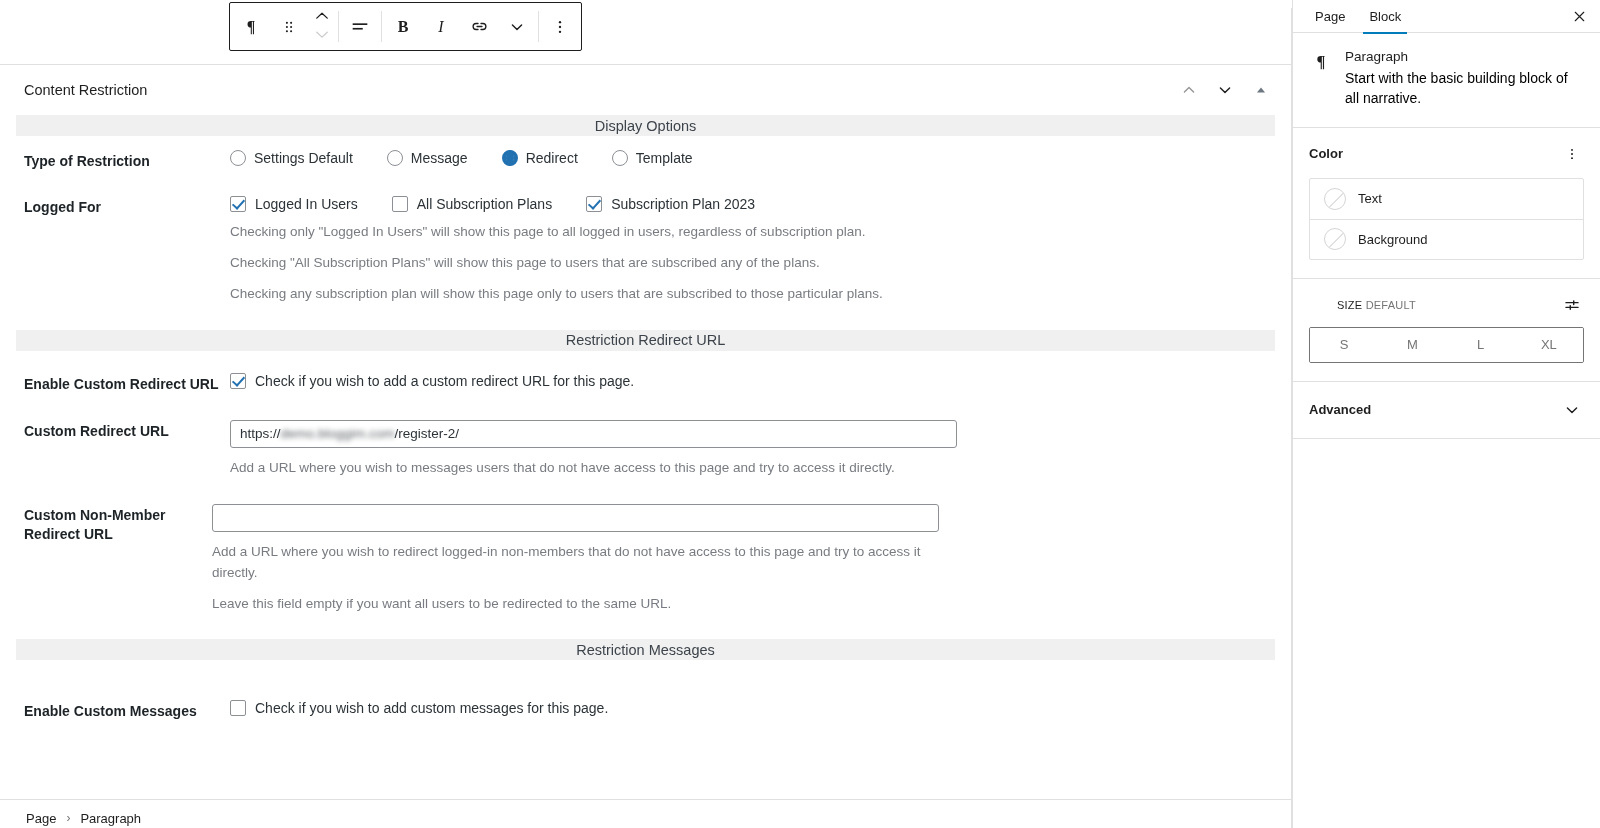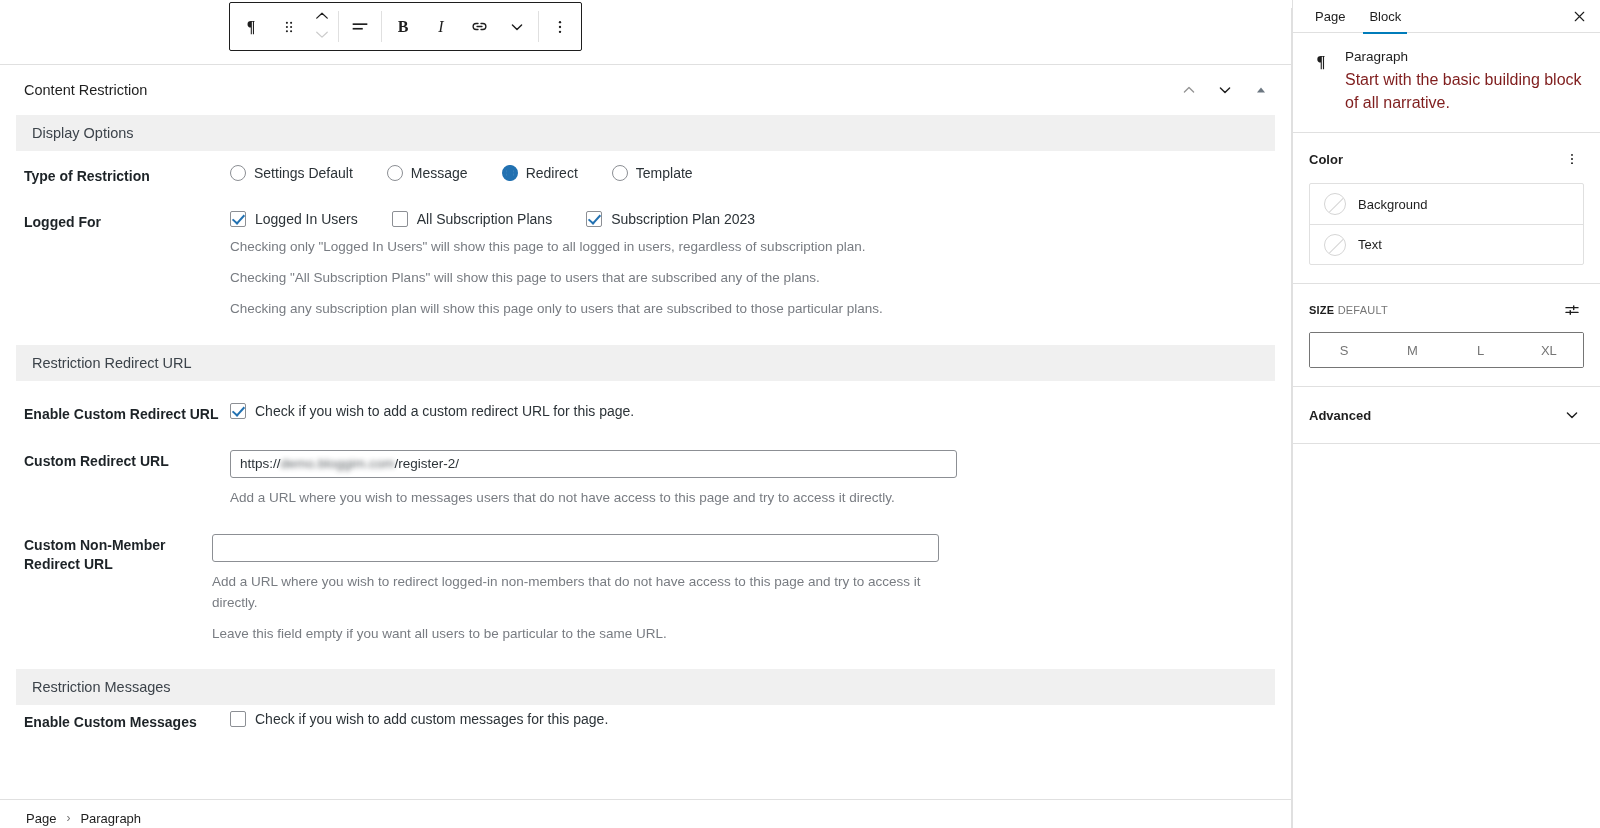--- a/index.html
+++ b/index.html
@@ -103,27 +103,28 @@
     width: 36px; height: 36px;
     display: flex; align-items: center; justify-content: center;
     background: transparent; border: none; cursor: pointer;
     padding: 0;
   }
 
   .mb-body { padding: 0 16px 0 16px; }
 
   .section-bar {
     background: #f0f0f0;
-    height: 36px;
+    height: 21px;
     display: flex;
     align-items: center;
     padding: 0 16px;
     font-size: 14.5px;
     color: #3c434a;
     margin-bottom: 0;
+    justify-content: center;
   }
 
   .field-row {
     display: flex;
     align-items: flex-start;
     padding: 14px 0 0 0;
   }
   .field-label {
     width: 214px;
     flex: 0 0 214px;
@@ -299,21 +300,21 @@
     padding: 16px 16px 18px 16px;
     border-bottom: 1px solid #e0e0e0;
   }
   .sb-blockicon {
     width: 24px; flex: 0 0 24px;
     color: #1e1e1e;
     display: flex; justify-content: center;
     padding-top: 1px;
   }
   .sb-blocktitle { font-size: 13.5px; color: #1e1e1e; margin-bottom: 4px; }
-  .sb-blockdesc { font-size: 16px; color: #7f1d1d; line-height: 1.45; }
+  .sb-blockdesc { font-size: 14px; color: #000000; line-height: 1.45; }
 
   .sb-panel { border-bottom: 1px solid #e0e0e0; padding: 14px 16px 18px 16px; }
   .sb-panel-head {
     display: flex; align-items: center;
     margin-bottom: 12px;
   }
   .sb-panel-title { font-size: 13px; font-weight: bold; color: #1e1e1e; flex: 1; }
   .dots-btn {
     width: 24px; height: 24px;
     display: flex; align-items: center; justify-content: center;
@@ -353,21 +354,21 @@
   }
   .color-label { font-size: 13px; color: #1e1e1e; }
 
   .size-head {
     display: flex;
     align-items: center;
     margin-bottom: 10px;
   }
   .size-head-text { font-size: 11px; letter-spacing: .02em; color: #1e1e1e; flex: 1; }
   .size-head-text .muted { color: #757575; font-weight: normal; }
-  .size-head-text .strong { font-weight: bold; }
+  .size-head-text .strong { font-weight: normal; margin-left: 28px; }
 
   .size-toggle {
     display: flex;
     border: 1px solid #757575;
     border-radius: 2px;
     overflow: hidden;
     height: 36px;
   }
   .size-btn {
     flex: 1;
@@ -514,29 +515,29 @@
           </div>
         </div>
 
         <div class="field-row" style="padding-top:26px;">
           <div class="field-label" style="max-width:196px;">Custom Non-Member Redirect URL</div>
           <div class="field-ctrl">
             <div class="text-input">
               <span></span>
             </div>
             <div class="help" style="max-width:723px;">Add a URL where you wish to redirect logged-in non-members that do not have access to this page and try to access it directly.</div>
-            <div class="help">Leave this field empty if you want all users to be particular to the same URL.</div>
+            <div class="help">Leave this field empty if you want all users to be redirected to the same URL.</div>
           </div>
         </div>
 
         <div class="section-bar" style="margin-top:24px;">
           <span>Restriction Messages</span>
         </div>
 
-        <div class="field-row" style="padding-top:6px;">
+        <div class="field-row" style="padding-top:40px;">
           <div class="field-label">Enable Custom Messages</div>
           <div class="field-ctrl">
             <label class="opt">
               <span class="cbox"></span>
               <span>Check if you wish to add custom messages for this page.</span>
             </label>
           </div>
         </div>
 
       </div>
@@ -665,25 +666,25 @@
             <circle cx="12" cy="6.5" r="1.3" fill="#1e1e1e"></circle>
             <circle cx="12" cy="12" r="1.3" fill="#1e1e1e"></circle>
             <circle cx="12" cy="17.5" r="1.3" fill="#1e1e1e"></circle>
           </svg>
         </div>
       </div>
 
       <div class="color-group">
         <div class="color-row">
           <span class="swatch"></span>
-          <span class="color-label">Background</span>
+          <span class="color-label">Text</span>
         </div>
         <div class="color-row">
           <span class="swatch"></span>
-          <span class="color-label">Text</span>
+          <span class="color-label">Background</span>
         </div>
       </div>
     </div>
 
     <div class="sb-panel">
 
       <div class="size-head">
         <div class="size-head-text">
           <span class="strong">SIZE</span>
           <span class="muted">DEFAULT</span>

